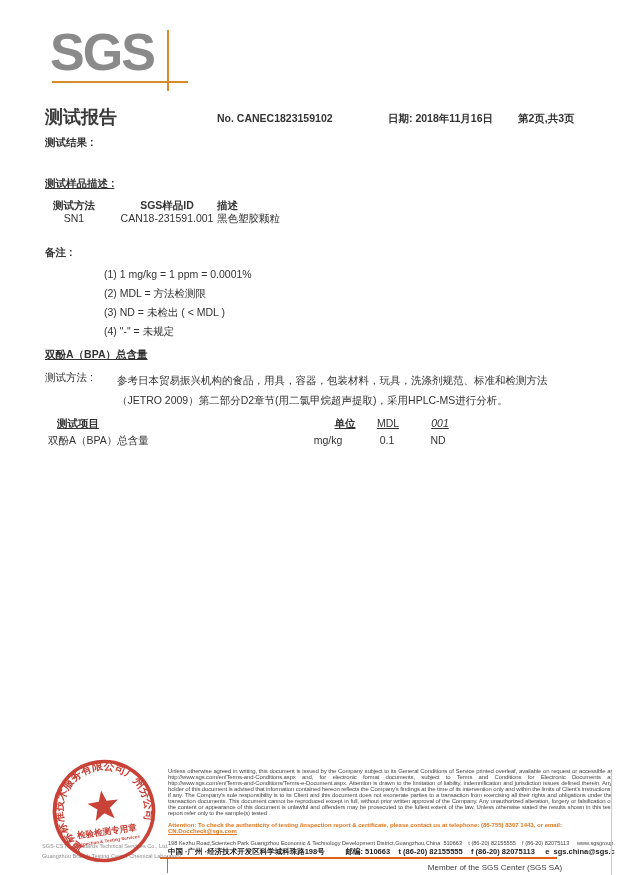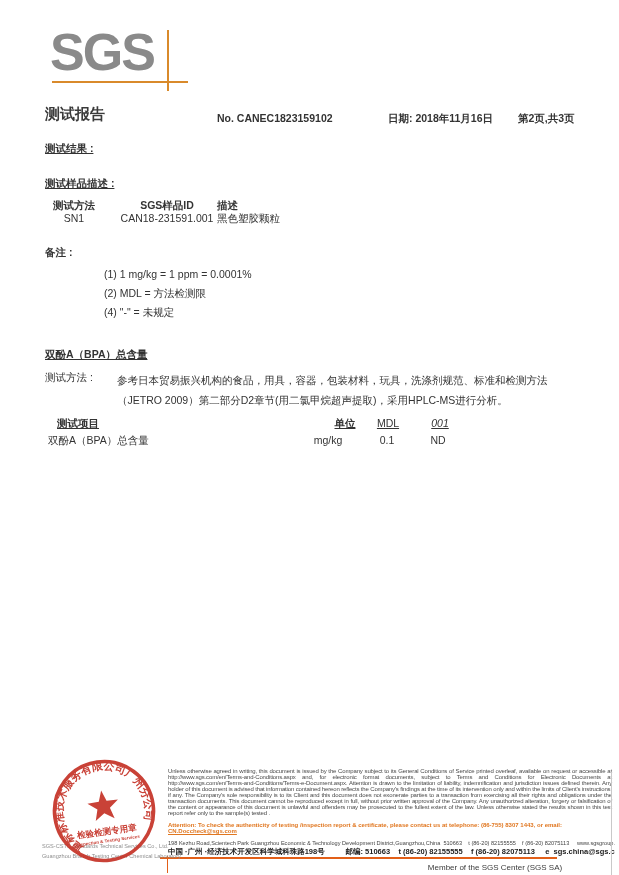--- a/index.html
+++ b/index.html
@@ -9,32 +9,32 @@
     font-family:"Liberation Sans","DejaVu Sans",sans-serif; color:#2e2e2e; overflow:hidden;
   }
   .abs { position:absolute; }
 
   
   .logo { left:50px; top:22px; font-size:52px; font-weight:700; letter-spacing:-2px; color:#8a8a8a; }
   .crop-v { left:167px; top:30px; width:2px; height:61px; background:#d98a2b; }
   .crop-h { left:52px; top:81px; width:136px; height:2px; background:#d98a2b; }
 
   
-  .doc-title { left:45px; top:105px; font-size:15px; font-weight:700; color:#3a3a3a; }
+  .doc-title { left:45px; top:105px; font-size:18px; font-weight:700; color:#3a3a3a; }
   .hdr { top:112px; font-size:10.5px; font-weight:700; color:#333; }
   .hdr-no   { left:217px; }
   .hdr-date { left:388px; }
   .hdr-page { left:518px; }
 
   .lbl  { font-size:10.5px; font-weight:700; color:#333; }
   .txt  { font-size:10.5px; color:#333; }
   .u    { text-decoration:underline; }
   .ctr  { transform:translateX(-50%); white-space:nowrap; }
 
-  .results-label { left:45px; top:142px;text-decoration:underline; }
+  .results-label { left:45px; top:136px; }
   .sample-title  { left:45px; top:177px; }
 
   
   .st-h { top:199px; } .st-r { top:212px; }
   .st-c1 { left:74px; } .st-c2 { left:167px; } .st-c3 { left:217px; }
 
   .notes-label { left:45px; top:246px; }
   .notes-list  { left:104px; top:265px; line-height:19px; }
 
   .bpa-title    { left:45px; top:348px; }
@@ -84,20 +84,21 @@
   <div class="abs lbl st-h st-c2 ctr">SGS样品ID</div>
   <div class="abs lbl st-h st-c3">描述</div>
   <div class="abs txt st-r st-c1 ctr">SN1</div>
   <div class="abs txt st-r st-c2 ctr">CAN18-231591.001</div>
   <div class="abs txt st-r st-c3">黑色塑胶颗粒</div>
 
   <div class="abs lbl notes-label">备注 :</div>
   <div class="abs txt notes-list">
     <div>(1) 1 mg/kg = 1 ppm = 0.0001%</div>
     <div>(2) MDL = 方法检测限</div>
+    <div>(3) ND = 未检出 ( &lt; MDL )</div>
     <div>(4) "-" = 未规定</div>
   </div>
 
   <div class="abs lbl u bpa-title">双酚A（BPA）总含量</div>
   <div class="abs txt method-label">测试方法 :</div>
   <div class="abs txt method-text">参考日本贸易振兴机构的食品，用具，容器，包装材料，玩具，洗涤剂规范、标准和检测方法（JETRO 2009）第二部分D2章节(用二氯甲烷超声提取)，采用HPLC-MS进行分析。</div>
 
   <div class="abs lbl u rt-h rt-item-h">测试项目</div>
   <div class="abs lbl u rt-h rt-unit ctr">单位</div>
   <div class="abs txt u rt-h rt-mdl ctr">MDL</div>

